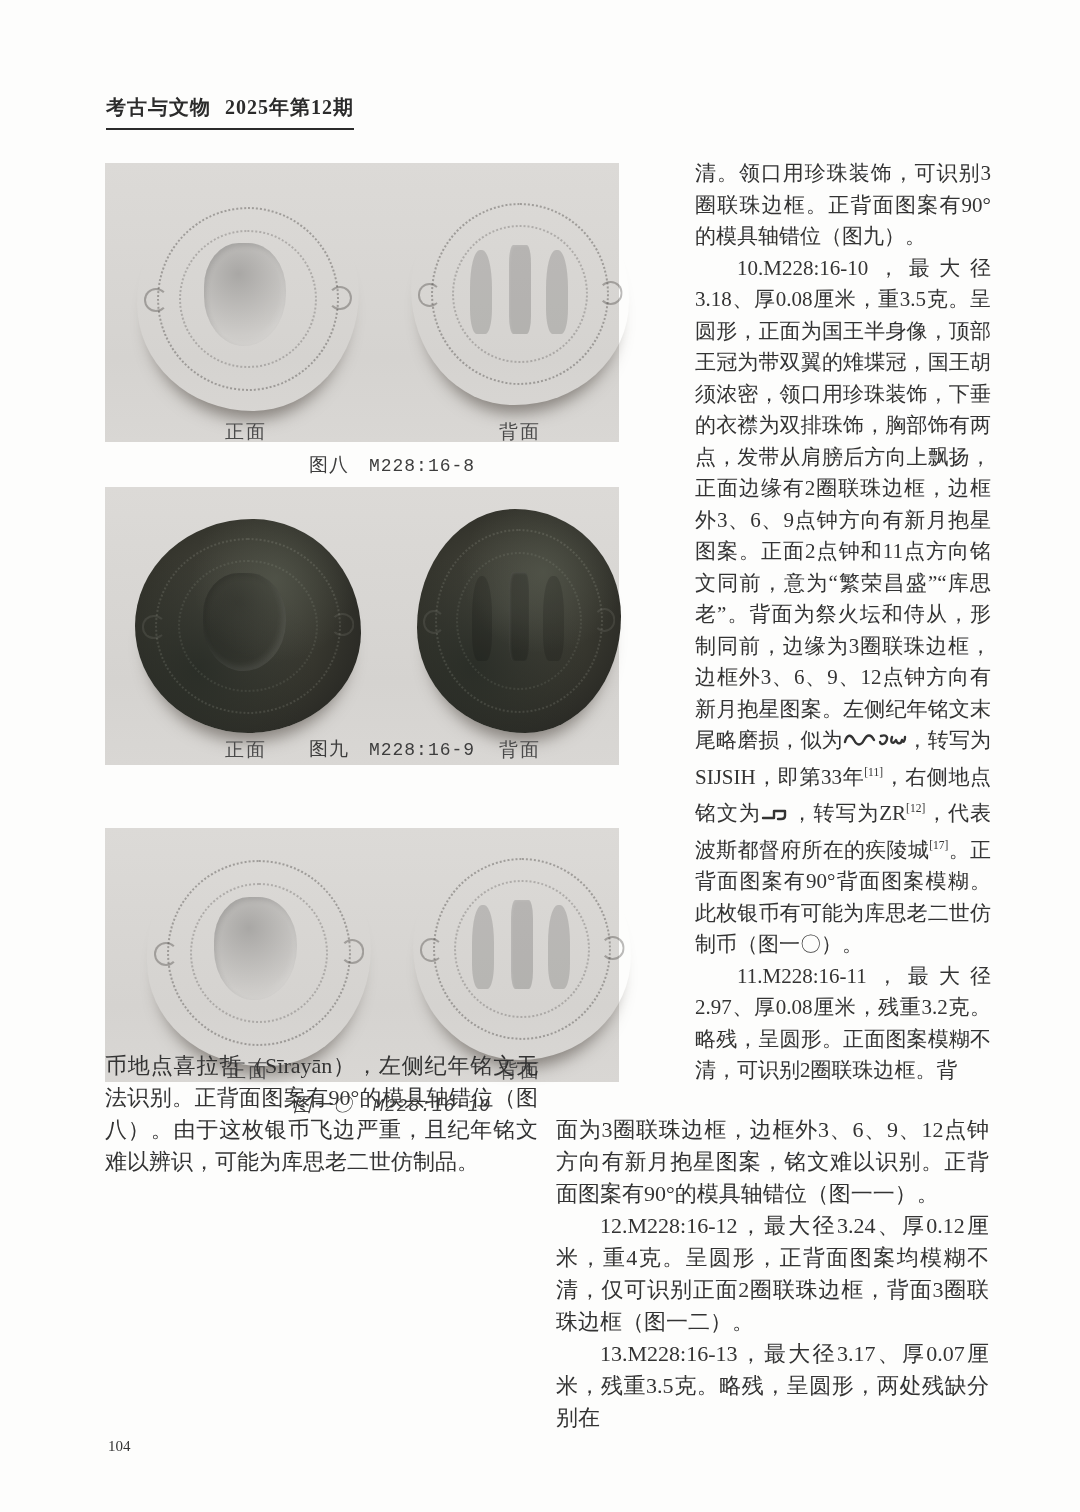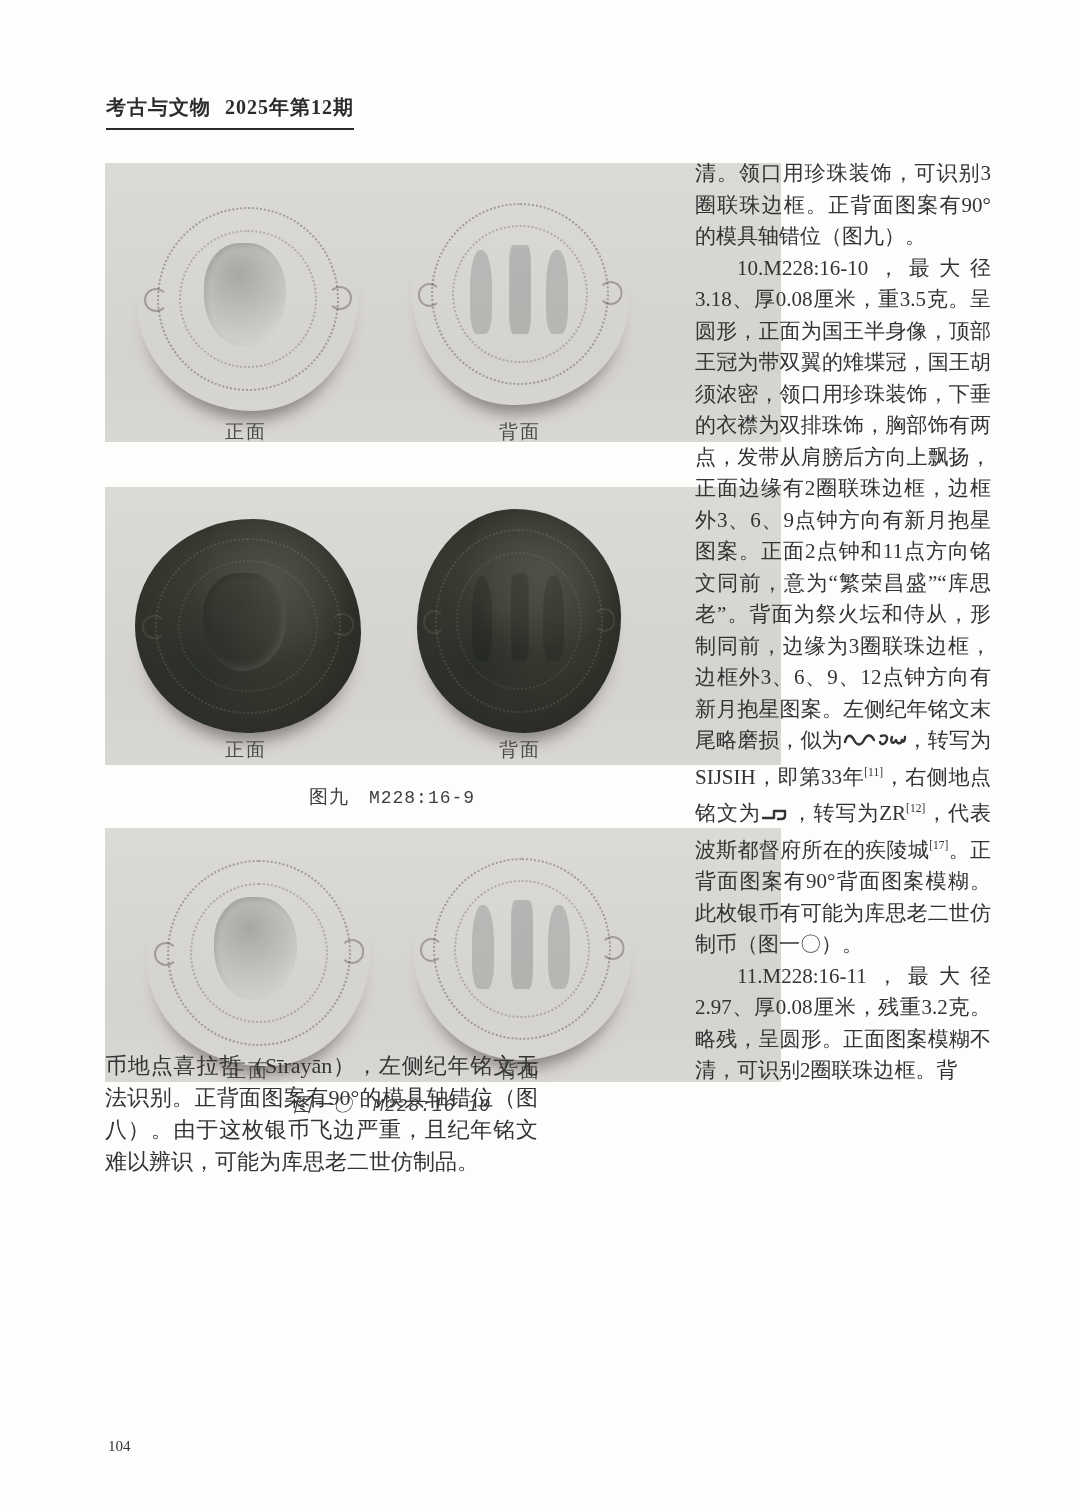--- a/index.html
+++ b/index.html
@@ -5,21 +5,21 @@
   html,body{margin:0;padding:0;background:#e9e9e9;}
   .page{position:relative;width:1080px;height:1512px;margin:0 auto;background:#fdfdfc;overflow:hidden;
         font-family:"Liberation Serif","DejaVu Serif",serif;color:#333;}
 
   
   .header{position:absolute;left:106px;top:94px;font-size:20px;font-weight:600;color:#2b2b2b;
           padding-bottom:7px;border-bottom:2px solid #2b2b2b;letter-spacing:1px;}
   .header .issue{margin-left:14px;font-weight:600;}
 
   
-  .photo{position:absolute;left:105px;width:676px;background:linear-gradient(180deg,#dcdad7 0%,#d5d3d0 70%,#d9d7d4 100%);}
+  .photo{position:absolute;left:105px;width:514px;background:linear-gradient(180deg,#dcdad7 0%,#d5d3d0 70%,#d9d7d4 100%);}
   .photo.fig10{background:linear-gradient(180deg,#d5d3d0 0%,#cecccา 0%,#ceccc9 75%,#d3d1ce 100%);}
 
   .coin{position:absolute;box-shadow:0 20px 16px -12px rgba(70,62,55,.55);}
   .ring{position:absolute;border-radius:50%;pointer-events:none;}
   .r1{inset:9%;border:2px dotted rgba(25,20,18,.30);}
   .r2{inset:19%;border:2px dotted rgba(25,20,18,.22);}
   .fig9 .r1{border-color:rgba(215,220,205,.14);}
   .fig9 .r2{border-color:rgba(215,220,205,.10);}
   .motif{position:absolute;}
   .bust{left:30%;top:25%;width:37%;height:46%;border-radius:48% 52% 58% 55%;
@@ -98,20 +98,23 @@
       <div class="ring r2"></div>
       <div class="motif att-l"></div>
       <div class="motif altar"></div>
       <div class="motif att-r"></div>
       <div class="crescent cl"></div>
       <div class="crescent cr"></div>
     </div>
     <span class="side-label" style="left:120px;top:256px;">正面</span>
     <span class="side-label" style="left:394px;top:256px;">背面</span>
   </div>
+  <div class="caption" style="top:452px;">
+    <span>图八</span><span class="cap-id">M228:16-8</span>
+  </div>
 
   <div class="photo fig9" style="top:487px;height:278px;">
     <div class="coin obverse">
       <div class="ring r1"></div>
       <div class="ring r2"></div>
       <div class="motif bust"></div>
       <div class="crescent cl"></div>
       <div class="crescent cr"></div>
     </div>
     <div class="coin reverse">
@@ -119,21 +122,21 @@
       <div class="ring r2"></div>
       <div class="motif att-l"></div>
       <div class="motif altar"></div>
       <div class="motif att-r"></div>
       <div class="crescent cl"></div>
       <div class="crescent cr"></div>
     </div>
     <span class="side-label" style="left:120px;top:250px;">正面</span>
     <span class="side-label" style="left:394px;top:250px;">背面</span>
   </div>
-  <div class="caption" style="top:784px;">
+  <div class="caption" style="top:736px;">
     <span>图九</span><span class="cap-id">M228:16-9</span>
   </div>
 
   <div class="photo fig10" style="top:828px;height:254px;">
     <div class="coin obverse">
       <div class="ring r1"></div>
       <div class="ring r2"></div>
       <div class="motif bust"></div>
       <div class="crescent cl"></div>
       <div class="crescent cr"></div>
@@ -163,16 +166,21 @@
         </svg><span>，转写为SIJSIH，即第33年</span><sup class="fn">[11]</sup><span>，右侧地点铭文为</span><svg class="pahlavi" width="30" height="18" viewBox="0 0 30 18">
           <path d="M2 14 L13 14 L13 7 L24 7 L24 12 Q24 15 20 15 L17 15"></path>
         </svg><span>，转写为ZR</span><sup class="fn">[12]</sup><span>，代表波斯都督府所在的疾陵城</span><sup class="fn">[17]</sup><span>。正背面图案有90°背面图案模糊。此枚银币有可能为库思老二世仿制币（图一〇）。</span></p>
     <p class="para indent">11.M228:16-11，最大径2.97、厚0.08厘米，残重3.2克。略残，呈圆形。正面图案模糊不清，可识别2圈联珠边框。背</p>
   </div>
 
   <div class="col bottom-left">
     <p class="para">币地点喜拉哲（Sīrayān），左侧纪年铭文无法识别。正背面图案有90°的模具轴错位（图八）。由于这枚银币飞边严重，且纪年铭文难以辨识，可能为库思老二世仿制品。</p>
   </div>
 
+  <div class="col bottom-right">
+    <p class="para">面为3圈联珠边框，边框外3、6、9、12点钟方向有新月抱星图案，铭文难以识别。正背面图案有90°的模具轴错位（图一一）。</p>
+    <p class="para indent">12.M228:16-12，最大径3.24、厚0.12厘米，重4克。呈圆形，正背面图案均模糊不清，仅可识别正面2圈联珠边框，背面3圈联珠边框（图一二）。</p>
+    <p class="para indent">13.M228:16-13，最大径3.17、厚0.07厘米，残重3.5克。略残，呈圆形，两处残缺分别在</p>
+  </div>
 
   <div class="page-number">104</div>
 
 </div>
 
 </body></html>

